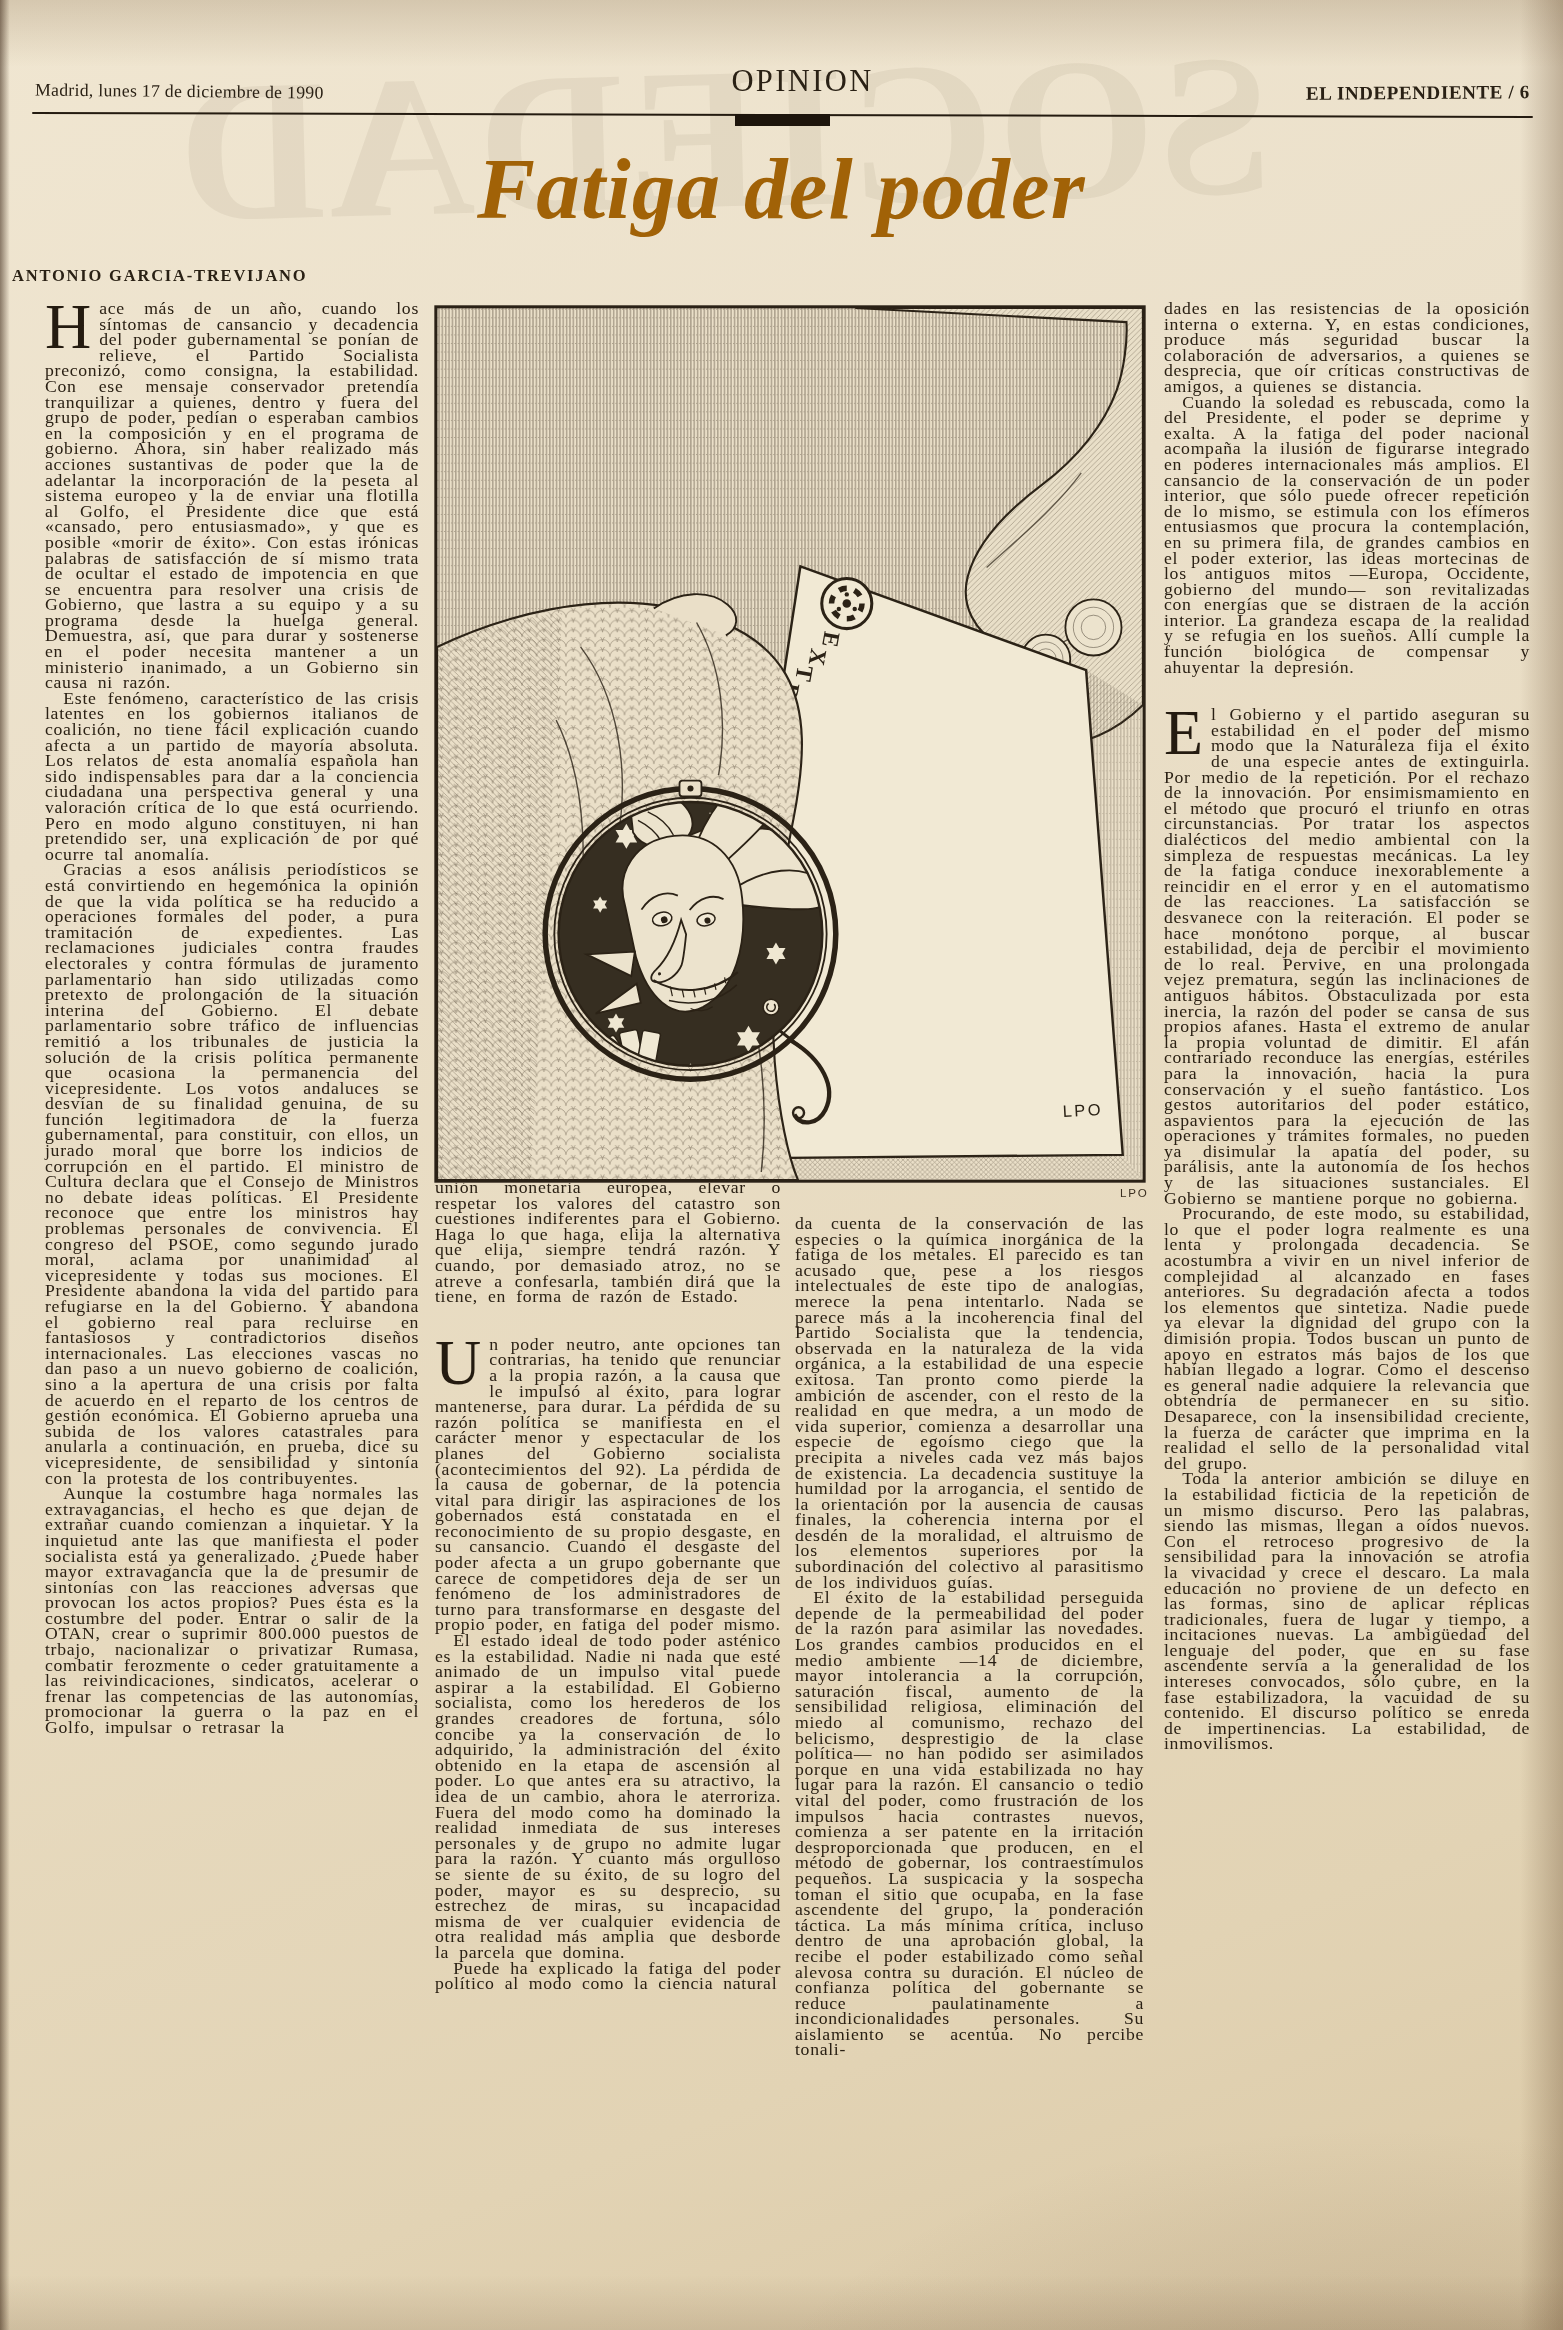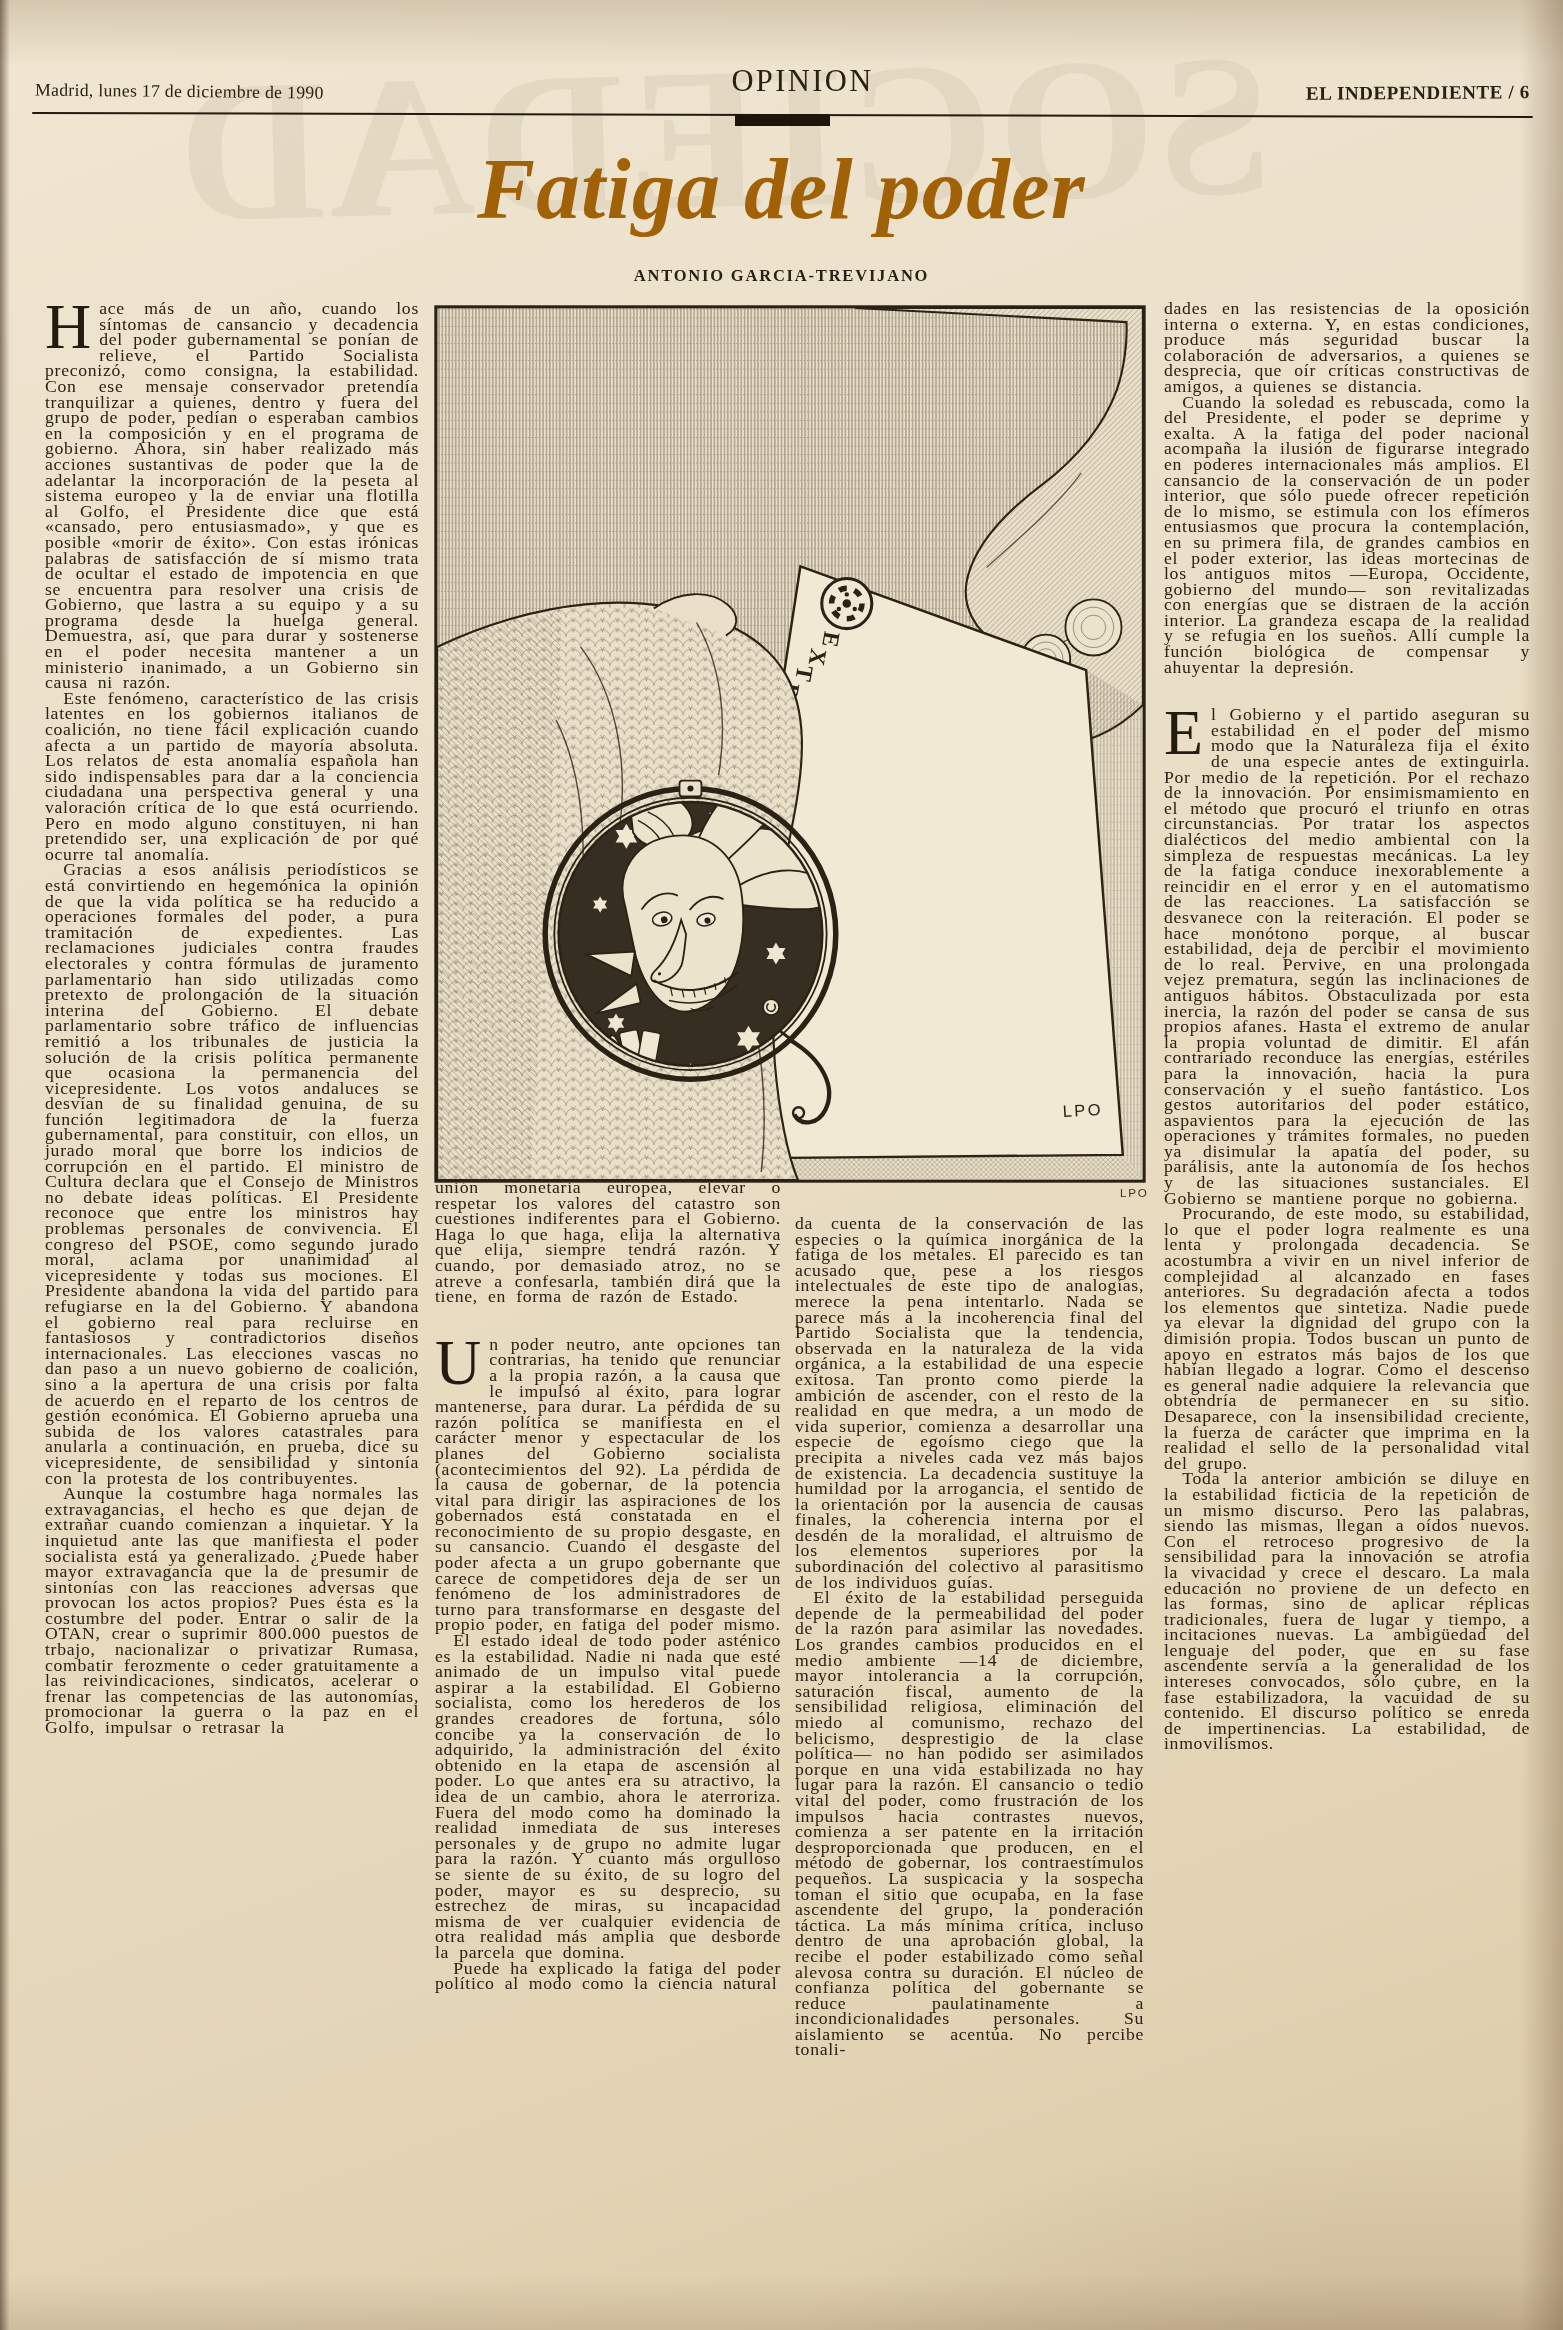--- a/index.html
+++ b/index.html
@@ -23,22 +23,22 @@
   }
   
   .hdr-date{position:absolute;left:35px;top:81px;font-size:17.7px;letter-spacing:0.3px;transform:rotate(.6deg);}
   .hdr-section{position:absolute;left:0;right:0;top:64px;text-align:center;font-size:30.5px;font-weight:normal;letter-spacing:2.4px;margin-left:42px;}
   .hdr-mast{position:absolute;right:33px;top:82px;font-size:19px;font-weight:bold;letter-spacing:0.6px;transform:rotate(-.4deg);}
   .hdr-rule{position:absolute;left:32px;right:30.5px;top:114px;height:2.4px;background:#241b10;border-radius:1.2px;transform:rotate(.15deg);}
   .hdr-tab{position:absolute;left:735px;top:114px;width:95px;height:11.6px;background:#1d150c;}
   
   .title{position:absolute;left:0;right:0;top:138px;text-align:center;
     font-size:87px;font-weight:bold;font-style:italic;letter-spacing:1.2px;color:#a16207;}
-  .byline{position:absolute;left:0;right:0;top:266px;text-align:center;
-    font-size:16.5px;font-weight:bold;letter-spacing:1.8px;color:#2a2115;}
+  .byline{position:absolute;left:0;right:0;top:266px;
+    font-size:16.5px;font-weight:bold;letter-spacing:1.8px;color:#2a2115;padding-left:12px;}
   
   .col{position:absolute;text-align:justify;font-size:17.7px;line-height:15.6px;
     letter-spacing:0.7px;word-spacing:4.9px;color:#2a2014;hyphens:auto;}
   .col-1{left:45px;top:301px;width:374px;height:1967px;}
   .col-2{left:435px;top:1180px;width:346px;height:1087px;}
   .col-3{left:795px;top:1196px;width:349px;height:1038px;margin-top:20px;}
   .col-4{left:1164px;top:301px;width:366px;height:1967px;}
   .para{margin:0;text-indent:18.3px;}
   .para.noindent{text-indent:0;}
   .para.gap{margin-top:32px;}

